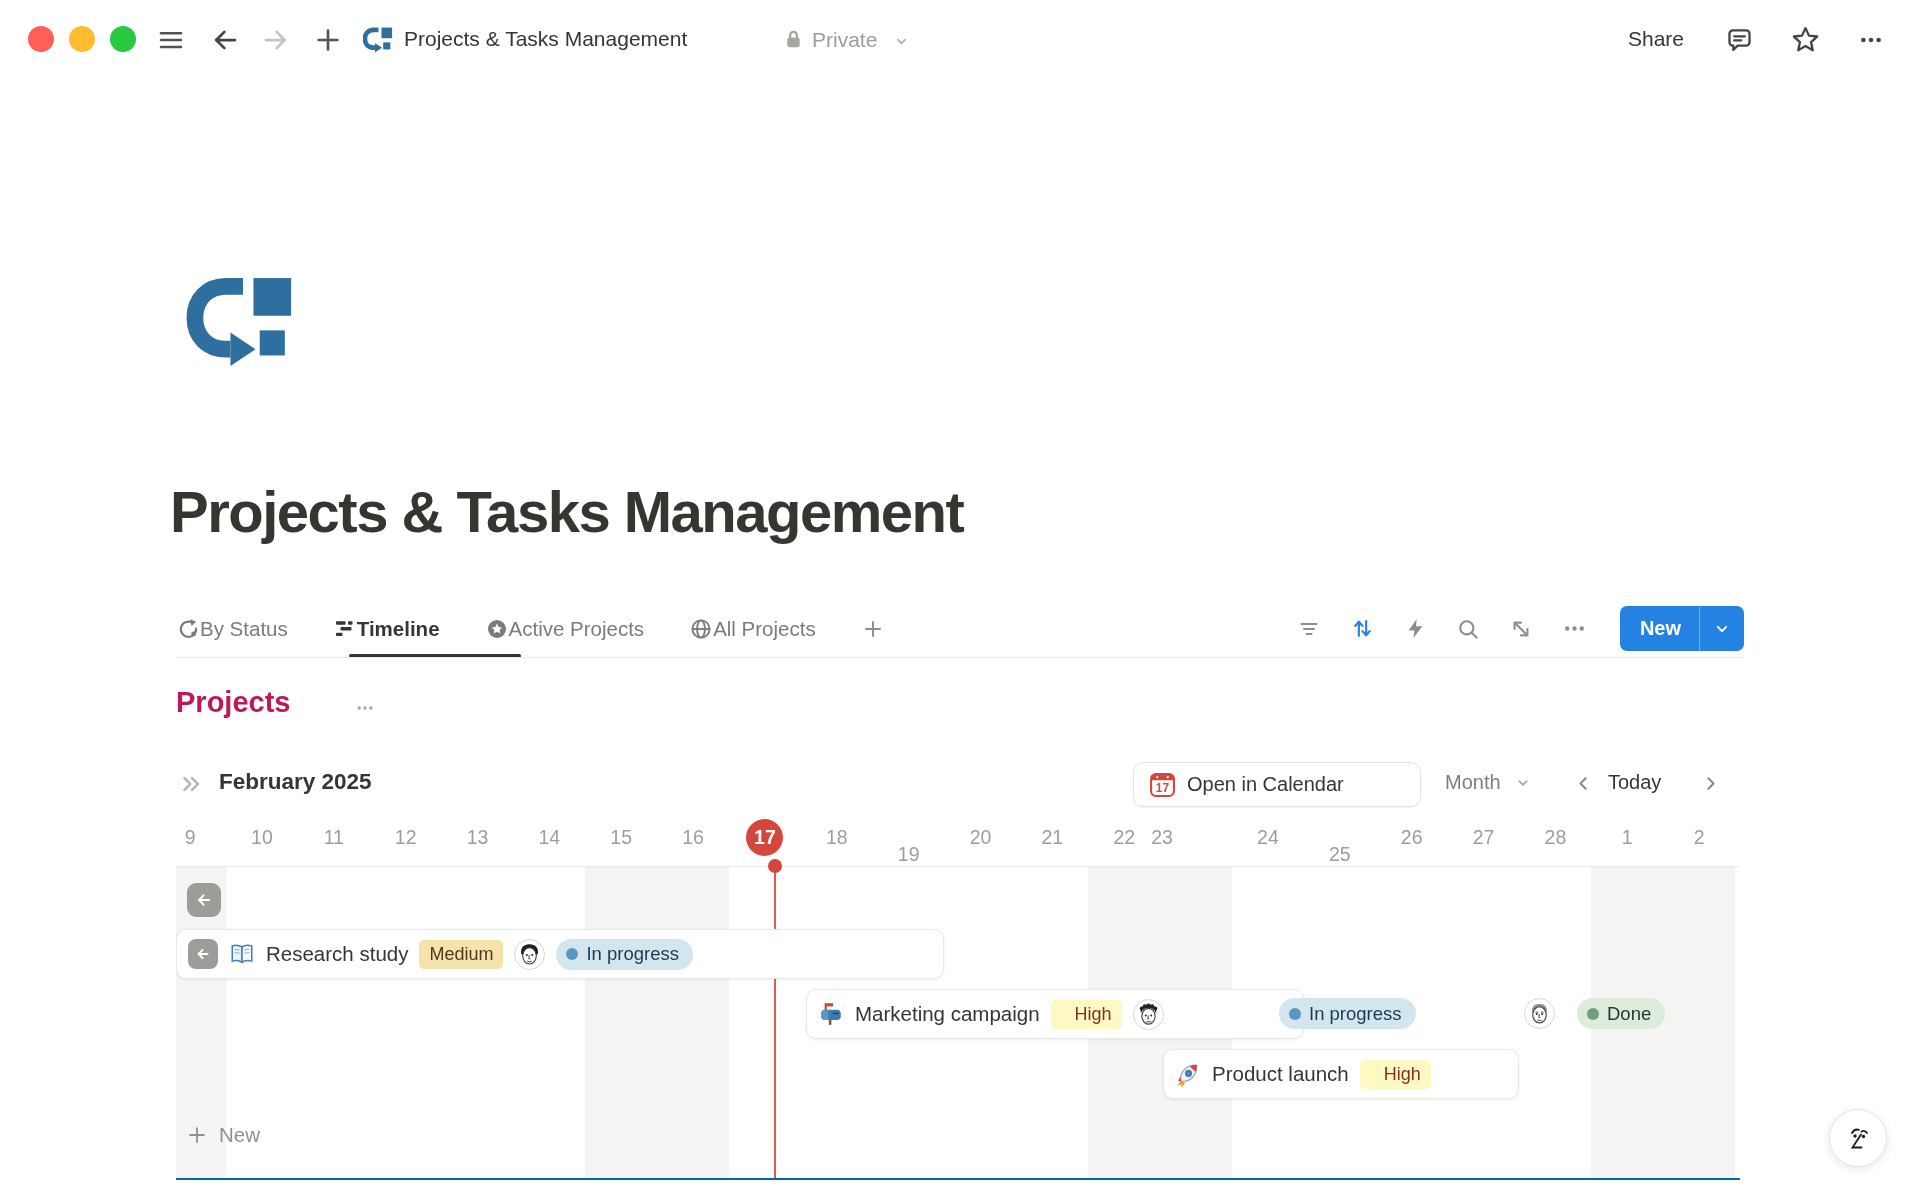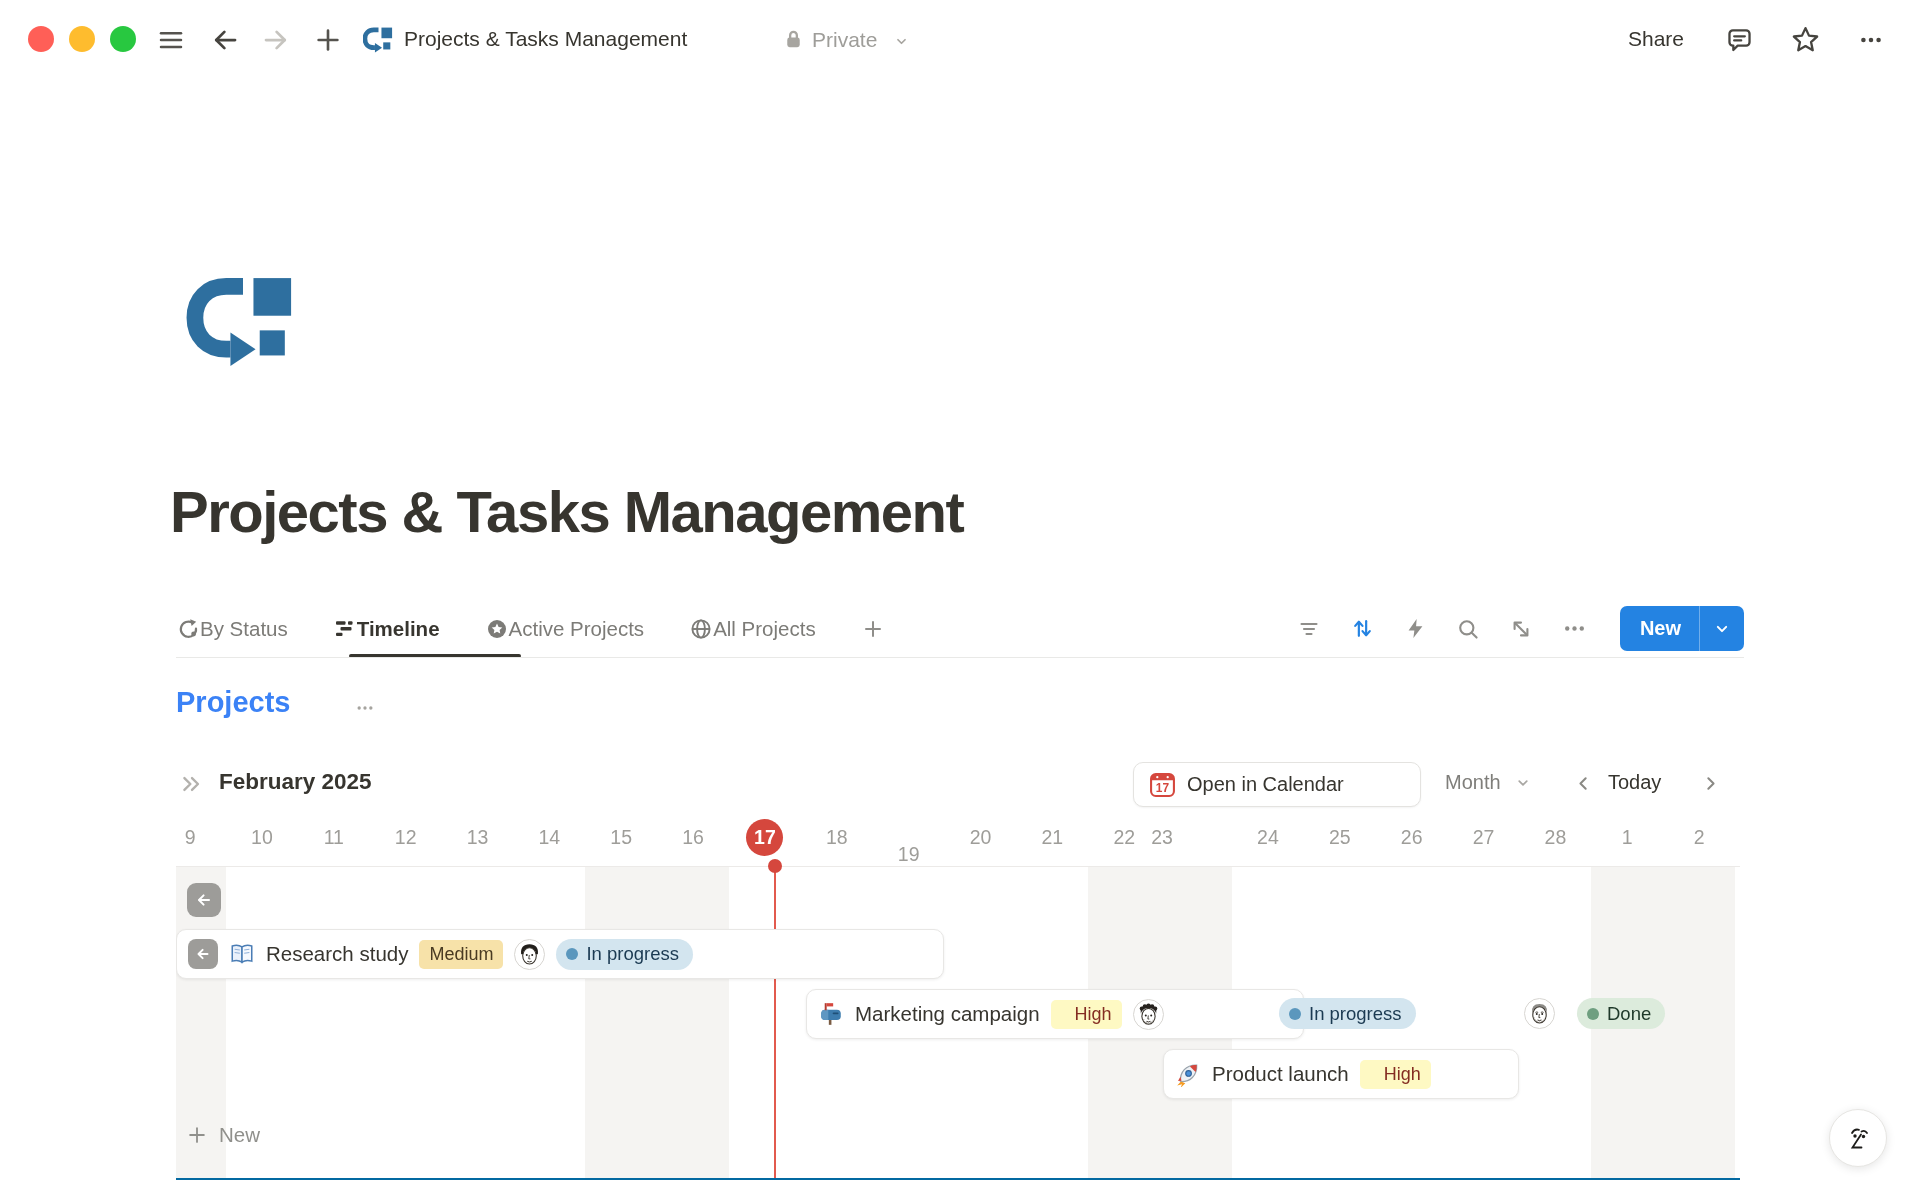--- a/index.html
+++ b/index.html
@@ -31,21 +31,21 @@
 
   .toolbar { position:absolute; right:176px; top:600px; height:57px; display:flex; align-items:center; gap:29px; }
   .toolbar .ticon { cursor:pointer; display:flex; }
   .new-btn { display:flex; align-items:center; height:45px; background:#2483e2; border-radius:7px;
     color:#fff; cursor:pointer; margin-left:4px; overflow:hidden; }
   .new-btn .nb-label { padding:0 18px 0 20px; font-size:20px; font-weight:600; }
   .new-btn .nb-div { width:1px; height:45px; background:rgba(255,255,255,.35); }
   .new-btn .nb-chev { padding:0 12px; display:flex; }
 
   
-  .section-title { position:absolute; left:176px; top:686px; font-size:29px; font-weight:700; color:#3b82f6; }
+  .section-title { position:absolute; left:176px; top:686px; font-size:29px; font-weight:700; color:#be185d; }
   .section-dots { position:absolute; left:352px; top:698px; cursor:pointer; }
 
   
   .cal-chevrons { position:absolute; left:179px; top:771px; cursor:pointer; }
   .cal-month { position:absolute; left:219px; top:769px; font-size:22.5px; font-weight:600; color:#37352f; }
   .open-cal-btn { position:absolute; left:1133px; top:762px; width:288px; height:45px; border:1px solid #e4e3e0;
     border-radius:10px; background:#fff; box-shadow:0 1px 2px rgba(15,15,15,.05); display:flex; align-items:center;
     gap:11px; padding-left:15px; cursor:pointer; }
   .open-cal-btn .ocb-label { font-size:20px; font-weight:500; color:#37352f; }
   .scale-sel { position:absolute; left:1445px; top:771px; display:flex; align-items:center; gap:13px;
@@ -407,21 +407,21 @@
     </div>
     <div class="day" style="left: 912.25px;">
       <span>22</span>
     </div>
     <div class="day" style="left: 950px; text-align: center;">
       <span>23</span>
     </div>
     <div class="day" style="left: 1055.97px;">
       <span>24</span>
     </div>
-    <div class="day" style="left: 1127.83px;">
+    <div class="day" style="left: 1127.83px; align-items: flex-end;">
       <span>25</span>
     </div>
     <div class="day" style="left: 1199.69px;">
       <span>26</span>
     </div>
     <div class="day" style="left: 1271.55px;">
       <span>27</span>
     </div>
     <div class="day" style="left: 1343.41px;">
       <span>28</span>

